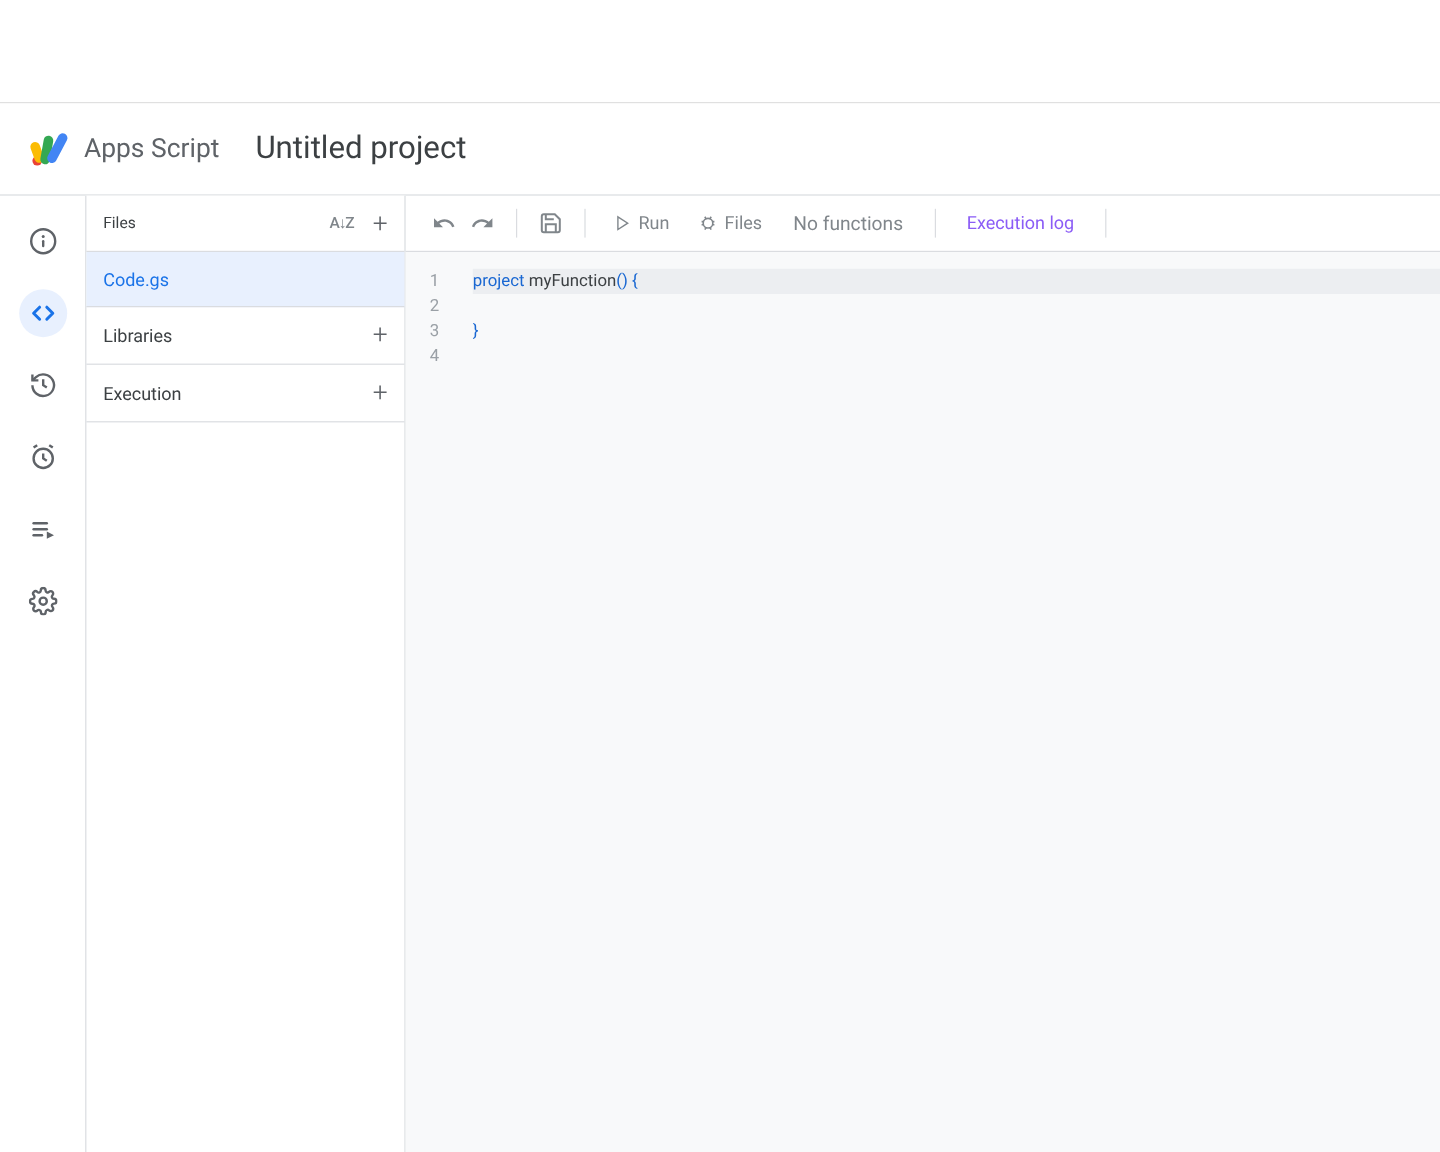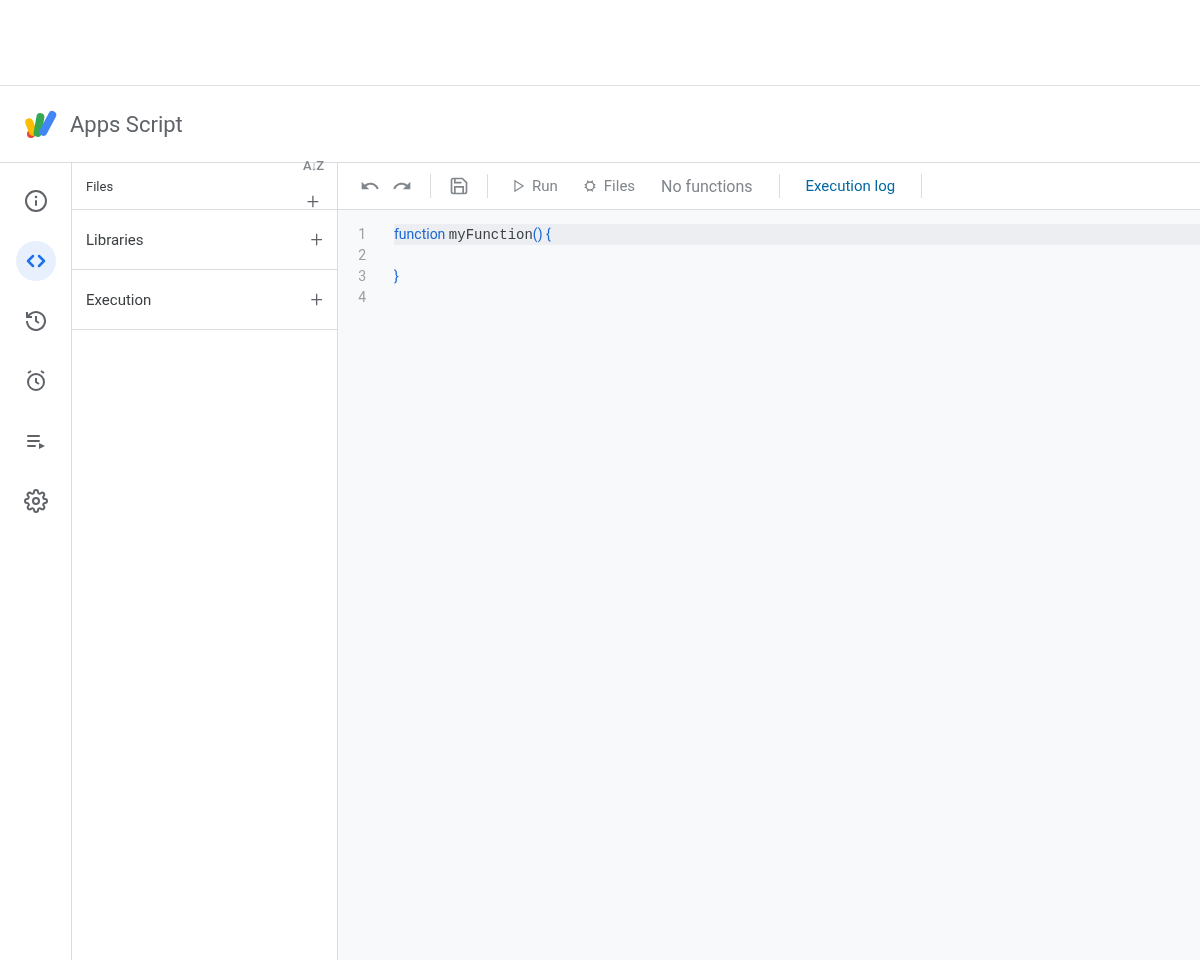--- a/index.html
+++ b/index.html
@@ -88,37 +88,36 @@
     }
     .file-panel-header-title {
       font-size: 13px;
       color: #3c4043;
     }
     .file-panel-header-actions {
       display: flex;
       align-items: center;
       gap: 16px;
       color: #5f6368;
-      flex-direction: column;
     }
     .file-item {
       height: 46px;
       display: flex;
       align-items: center;
       padding: 0 14px;
       font-size: 15px;
       border-bottom: 1px solid #dadce0;
       cursor: pointer;
     }
     .file-item.selected {
       background: #e8f0fe;
       color: #1a73e8;
     }
     .panel-section {
-      height: 60px;
+      height: 48px;
       display: flex;
       align-items: center;
       justify-content: space-between;
       padding: 0 14px;
       font-size: 15px;
       color: #3c4043;
       border-bottom: 1px solid #dadce0;
       cursor: pointer;
     }
     .plus-icon {
@@ -168,21 +167,21 @@
       color: #80868b;
       font-size: 15px;
       cursor: pointer;
     }
     .tb-text-disabled {
       color: #80868b;
       font-size: 16px;
       padding: 0 12px;
     }
     .tb-text-active {
-      color: #0369a1;
+      color: #8b5cf6;
       font-size: 15px;
       padding: 0 12px;
       cursor: pointer;
     }
     .code-editor {
       flex: 1;
       background: #f8f9fa;
       display: flex;
       font-family: 'Roboto Mono', monospace;
       font-size: 14px;
@@ -203,21 +202,21 @@
     }
     .code-line {
       height: 21px;
       line-height: 21px;
       white-space: pre;
     }
     .code-line.highlight {
       background: #eceef1;
     }
     .kw { color: #1967d2; }
-    .fn { color: #3c4043; font-family: Liberation Mono, monospace; }
+    .fn { color: #3c4043; }
     .paren { color: #1967d2; }
     .brace { color: #1967d2; }
     .sort-icon {
       font-size: 13px;
       color: #80868b;
       letter-spacing: -1px;
       font-weight: 500;
     }
   </style>
 </head>
@@ -228,20 +227,21 @@
 <div class="header">
   <div class="logo">
     <svg viewBox="0 0 40 40" width="40" height="40">
       <circle cx="11" cy="30" r="4" fill="#ea4335"></circle>
       <rect x="7" y="14" width="8" height="18" rx="4" fill="#fbbc04" transform="rotate(-20 11 23)"></rect>
       <rect x="15" y="9" width="8" height="24" rx="4" fill="#34a853" transform="rotate(10 19 21)"></rect>
       <rect x="24" y="6" width="8" height="27" rx="4" fill="#4285f4" transform="rotate(28 28 19)"></rect>
     </svg>
   </div>
   <div class="app-name">Apps Script</div>
+  <div class="project-title">Untitled project</div>
 </div>
 
 <div class="main">
   <div class="nav-rail">
     <div class="nav-icon">
       <svg viewBox="0 0 24 24" fill="none" stroke="currentColor" stroke-width="2">
           <circle cx="12" cy="12" r="10"></circle>
           <line x1="12" y1="8" x2="12" y2="8" stroke-width="2.5" stroke-linecap="round"></line>
           <line x1="12" y1="12" x2="12" y2="16" stroke-width="2" stroke-linecap="round"></line>
         </svg>
@@ -284,20 +284,23 @@
   </div>
 
   <div class="file-panel">
     <div class="file-panel-header">
       <span class="file-panel-header-title">Files</span>
       <div class="file-panel-header-actions">
         <span class="sort-icon">A↓Z</span>
         <span class="plus-icon">+</span>
       </div>
     </div>
+    <div class="file-item selected">
+      <span>Code.gs</span>
+    </div>
     <div class="panel-section">
       <span>Libraries</span>
       <span class="plus-icon">+</span>
     </div>
     <div class="panel-section">
       <span>Execution</span>
       <span class="plus-icon">+</span>
     </div>
   </div>
 
@@ -342,20 +345,20 @@
     </div>
 
     <div class="code-editor">
       <div class="gutter">
         <div>1</div>
         <div>2</div>
         <div>3</div>
         <div>4</div>
       </div>
       <div class="code-lines">
-        <div class="code-line highlight"><span class="kw">function</span> <span class="fn">myFunction</span><span class="paren">(</span><span class="paren">)</span> <span class="brace">{</span></div>
+        <div class="code-line highlight"><span class="kw">project</span> <span class="fn">myFunction</span><span class="paren">(</span><span class="paren">)</span> <span class="brace">{</span></div>
         <div class="code-line">  </div>
         <div class="code-line"><span class="brace">}</span></div>
         <div class="code-line"></div>
       </div>
     </div>
   </div>
 </div>
 
 </body></html>

